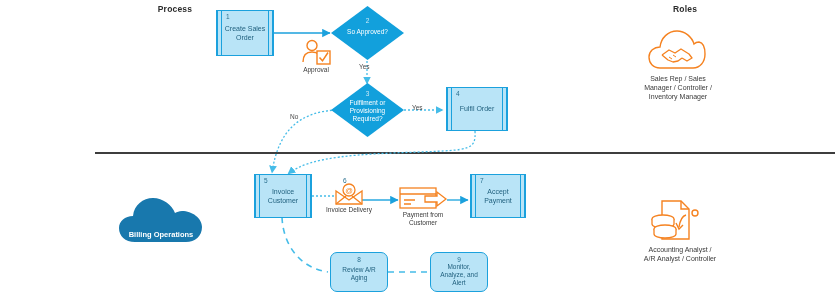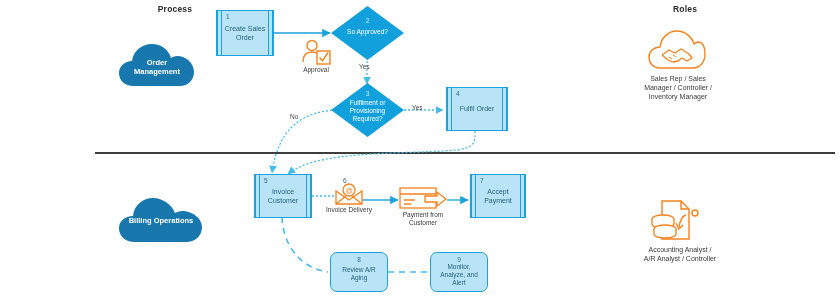--- a/index.html
+++ b/index.html
@@ -77,33 +77,26 @@
 
     <path d="M362,200 L398,200" stroke="#29a9e0" stroke-width="1.4" fill="none" marker-end="url(#ah)"></path>
 
     <path d="M447,200 L468,200" stroke="#29a9e0" stroke-width="1.4" fill="none" marker-end="url(#ah)"></path>
 
     <path d="M282,217 C283,245 300,268 328,272" stroke="#45bce8" stroke-width="1.6" fill="none" stroke-dasharray="6,5"></path>
 
     <path d="M388,272 L428,272" stroke="#45bce8" stroke-width="1.6" fill="none" stroke-dasharray="6,5"></path>
   </svg>
 
-  <div class="cloud" id="cloud1" style="left:118px;top:42px;width:78px;height:46px;">
-    <svg width="78" height="46" viewBox="0 0 78 46">
-      <path d="M16,44 C6,44 1,38 1,31 C1,24 7,19 14,19 C15,9 24,2 34,2 C43,2 51,8 53,16 C54,15 57,14 59,14 C68,14 76,21 76,30 C76,38 70,44 62,44 Z" fill="#1878ad"></path>
-    </svg>
-    <div class="cloud-label" style="top:16px;">Order</div>
-    <div class="cloud-label" style="top:25px;">Management</div>
-  </div>
 
   <div class="cloud" id="cloud2" style="left:118px;top:196px;width:86px;height:48px;">
     <svg width="86" height="48" viewBox="0 0 86 48">
       <path d="M17,46 C7,46 1,40 1,32 C1,25 7,20 15,20 C16,9 25,2 35,2 C45,2 54,9 57,17 C59,16 61,15 64,15 C74,15 84,22 84,31 C84,40 77,46 68,46 Z" fill="#1878ad"></path>
     </svg>
-    <div class="cloud-label" style="top:20px;">Billing Operations</div>
+    <div class="cloud-label" style="top:34px;">Billing Operations</div>
   </div>
 
   <div class="pbox" style="left:216px;top:10px;width:58px;height:46px;">
     <div class="num">1</div>
     <div class="lbl">Create  Sales Order</div>
   </div>
 
   <div style="position:absolute;left:296px;top:38px;width:40px;height:30px;">
     <svg width="40" height="30" viewBox="0 0 40 30">
       <circle cx="16" cy="7.5" r="5" fill="none" stroke="#f58220" stroke-width="1.4"></circle>

